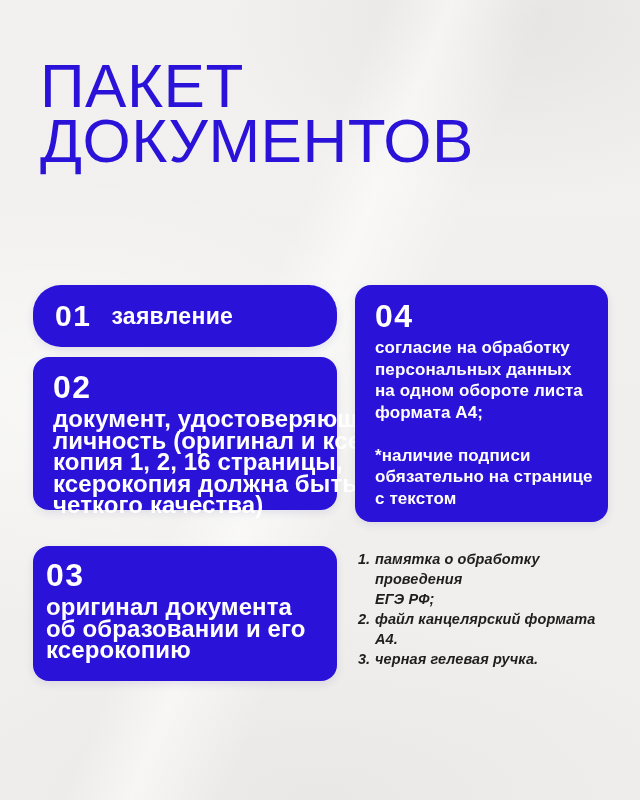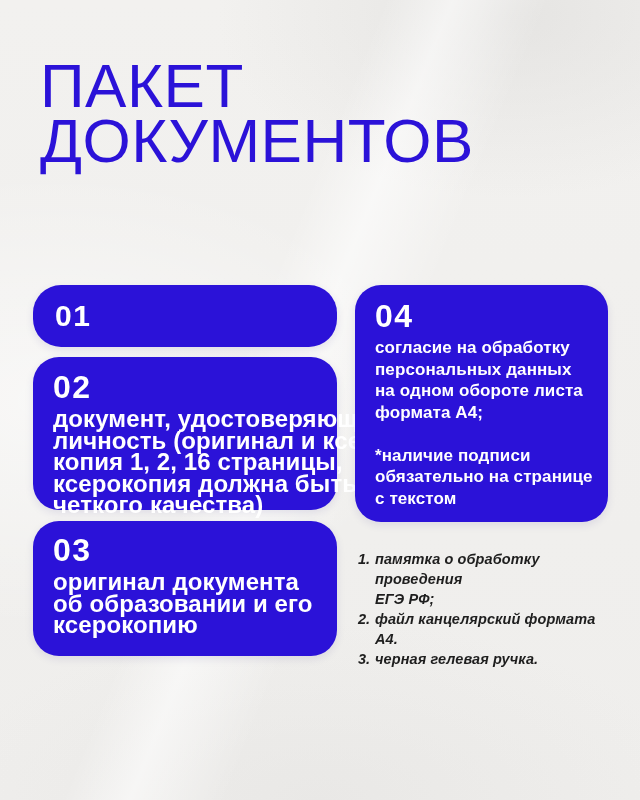--- a/index.html
+++ b/index.html
@@ -36,41 +36,41 @@
   .subtitle{
     position:absolute;left:41px;top:186px;
     color:var(--accent);
     font-size:24px;line-height:28px;font-weight:700;
     letter-spacing:0.2px;
   }
   .card{
     position:absolute;
     background:var(--accent);
     color:var(--card-text);
-    border-radius:26px;
+    border-radius:16px;
     box-shadow:0 3px 9px rgba(40,25,130,0.10);
   }
   .card .num{
     font-weight:800;font-size:32px;line-height:36px;
     letter-spacing:1.5px;margin-bottom:3px;
   }
   .card .body{
     font-weight:700;font-size:24px;line-height:21.5px;
     white-space:pre;letter-spacing:0.1px;
   }
   .card-1{
     left:33px;top:285px;width:304px;height:62px;
     border-radius:28px;
     display:flex;align-items:center;gap:20px;
     padding:0 22px;
   }
   .card-1 .num{font-size:30px;line-height:30px;margin-bottom:0;}
   .card-1 .label{font-size:23px;font-weight:600;letter-spacing:0.3px;}
   .card-2{left:33px;top:357px;width:304px;height:153px;padding:12px 12px 0 20px;}
-  .card-3{left:33px;top:521px;width:304px;height:135px;padding:11px 12px 0 20px;}
+  .card-3{left:33px;top:546px;width:304px;height:135px;padding:11px 12px 0 13px;}
   .card-4{left:355px;top:285px;width:253px;height:237px;padding:13px 3px 0 20px;}
   .card-4 .body{font-size:17px;line-height:21.5px;}
   .notes{
     position:absolute;left:358px;top:549px;width:252px;
     color:var(--notes-text);
     font-style:italic;font-weight:600;
     font-size:14.5px;line-height:20px;
   }
   .note-item{display:flex;}
   .note-marker{min-width:17px;flex:0 0 auto;}
@@ -80,20 +80,21 @@
 <body>
 
 <div class="poster">
 
   <h1 class="title">ПАКЕТ
 ДОКУМЕНТОВ</h1>
 
 
   <div class="card card-1">
     <span class="num">01</span>
+    <span class="label">заявление</span>
   </div>
 
   <div class="card card-2">
     <div class="num">02</div>
     <div class="body">документ, удостоверяющий
 личность (оригинал и ксеро-
 копия 1, 2, 16 страницы,
 ксерокопия должна быть
 четкого качества)</div>
   </div>

